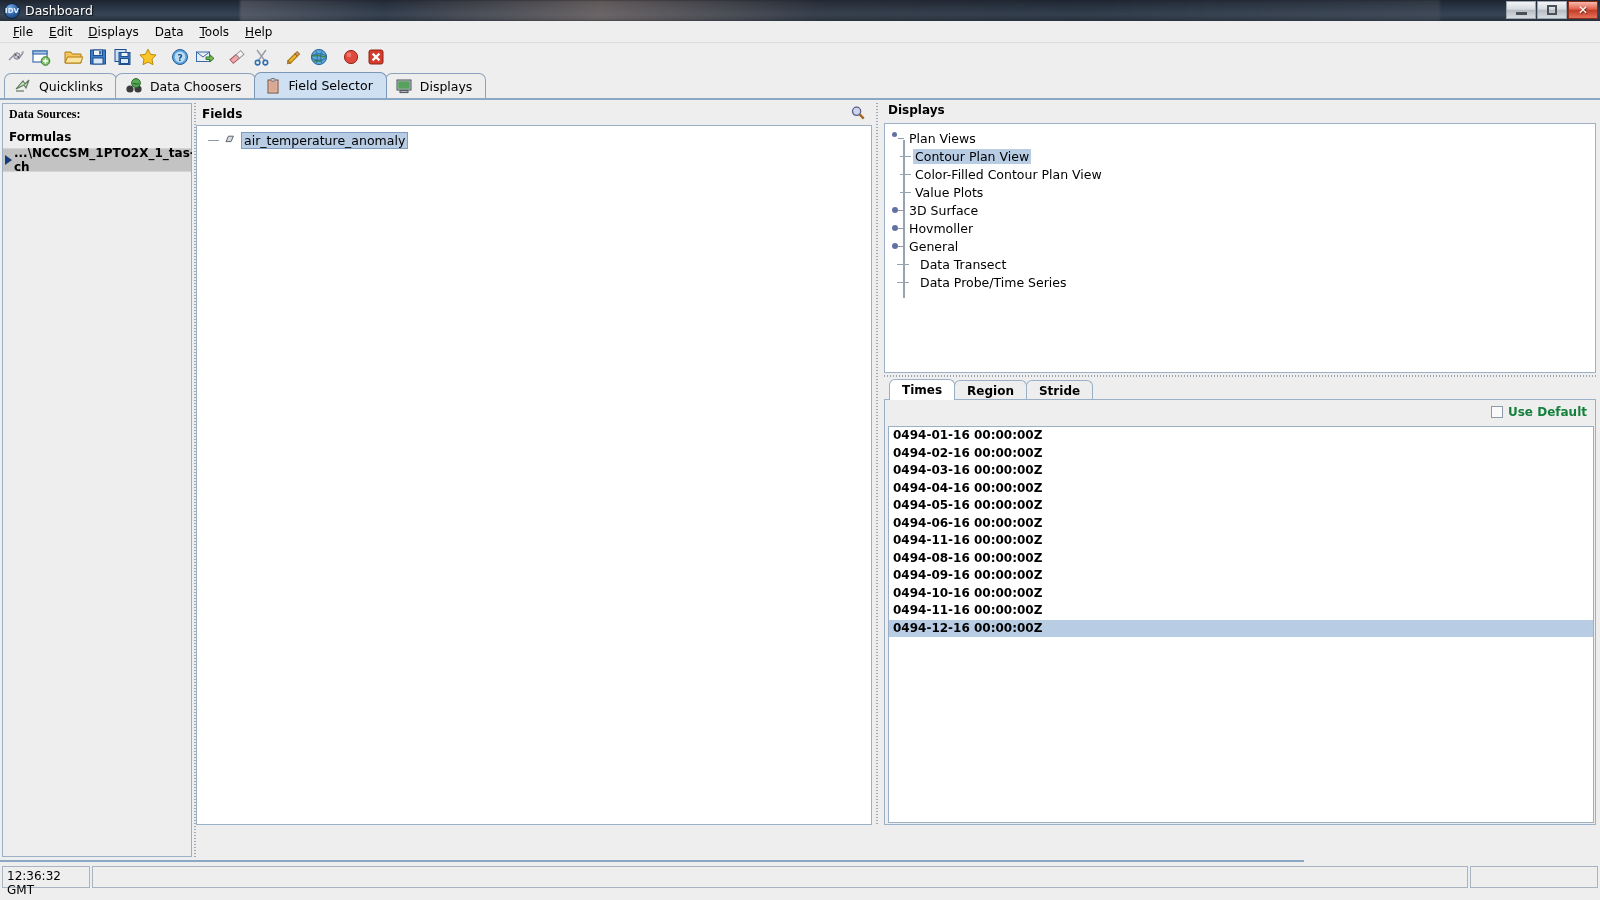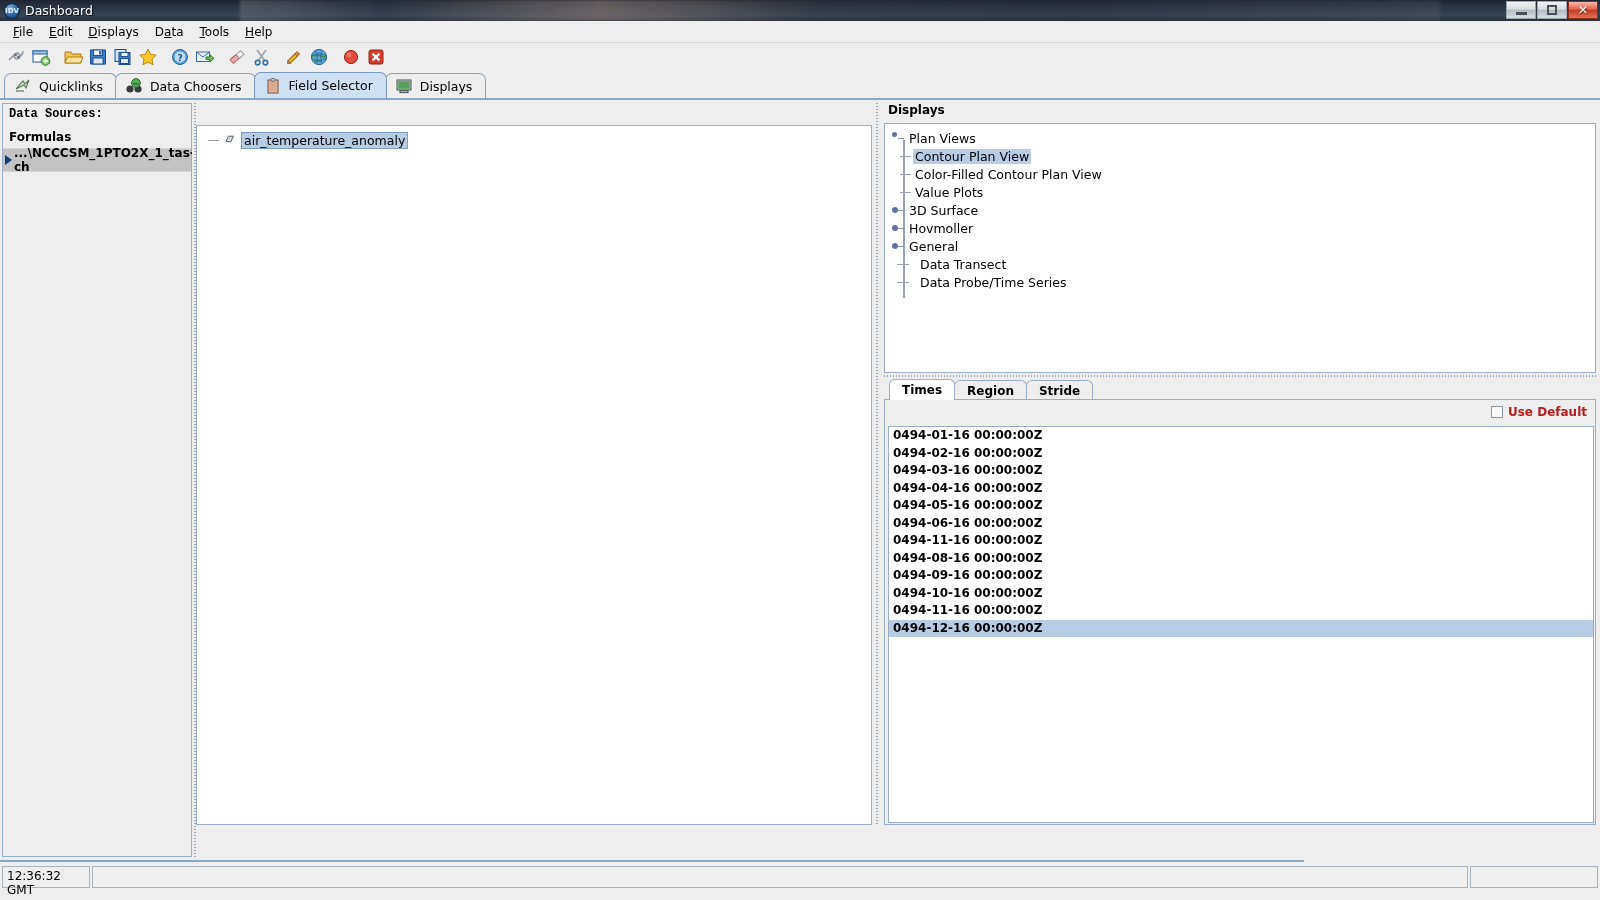--- a/index.html
+++ b/index.html
@@ -113,21 +113,21 @@
 
   
   .pane-datasources {
     position: absolute; left: 2px; top: 3px; width: 190px; height: 754px;
     background: #eeeeee; border: 1px solid #9bb0c6;
     display: flex; flex-direction: column;
   }
   .ds-header {
     height: 22px; padding: 3px 6px; font-size: 12px; font-weight: bold; color: #000;
     background: #eeeeee;
-    font-family: Liberation Mono, monospace;
+    font-family: Liberation Serif, serif;
   }
   .ds-list { flex: 1; background: #eeeeee; }
   .ds-row {
     height: 23px; display: flex; align-items: center; padding-left: 6px;
     font-size: 12px; font-weight: bold; color: #000;
     border-bottom: 1px solid #d4d4d4;
     font-family: "DejaVu Sans", sans-serif;
   }
   .ds-row.selected { background: #c3c3c3; padding-left: 2px; }
   .ds-tri {
@@ -217,21 +217,21 @@
     background: #eeeeee; border: 1px solid #9bb0c6;
   }
   .tt-toolrow {
     height: 24px; display: flex; align-items: center; justify-content: flex-end;
     padding-right: 8px; gap: 5px;
   }
   .chk {
     width: 12px; height: 12px; border: 1px solid #8d9aa8; background: #fafafa;
     display: inline-block;
   }
-  .chk-label { font-size: 12px; font-weight: bold; color: #b91c1c;
+  .chk-label { font-size: 12px; font-weight: bold; color: #15803d;
                font-family: "DejaVu Sans", sans-serif; }
   .tt-list {
     position: absolute; left: 3px; top: 26px; width: 706px; height: 397px;
     background: #ffffff; border: 1px solid #9bb0c6;
     overflow: hidden;
   }
   .tt-item {
     height: 17.5px; line-height: 17.5px; padding-left: 4px;
     font-size: 12px; font-weight: bold; color: #000;
     font-family: "DejaVu Sans", sans-serif;
@@ -510,20 +510,29 @@
         <span>...\NCCCSM_1PTO2X_1_tas-ch</span>
       </div>
     </div>
   </div>
 
   <div class="split-v" style="left:192px; top:3px; height:754px;">
     <div class="split-dots"></div>
   </div>
 
   <div class="pane-fields">
+    <div class="fields-header">
+      <span>Fields</span>
+      <span>
+        <svg width="16" height="16" viewBox="0 0 16 16">
+          <circle cx="6.6" cy="6.3" r="4.1" fill="#cfd4ee" stroke="#5a5f86" stroke-width="1.3"></circle>
+          <path d="M9.7 9.4l4 4.2" stroke="#a8641c" stroke-width="2.3"></path>
+        </svg>
+      </span>
+    </div>
     <div class="fields-body">
       <div class="field-row">
         <span class="field-dash"></span>
         <span>
           <svg width="15" height="12" viewBox="0 0 15 12" style="margin-right:4px;">
             <path d="M4 8.6L6.4 3.2h5L9 8.6z" fill="#d7dbe2" stroke="#5f646c" stroke-width="1"></path>
           </svg>
         </span>
         <span class="field-label">air_temperature_anomaly</span>
       </div>

